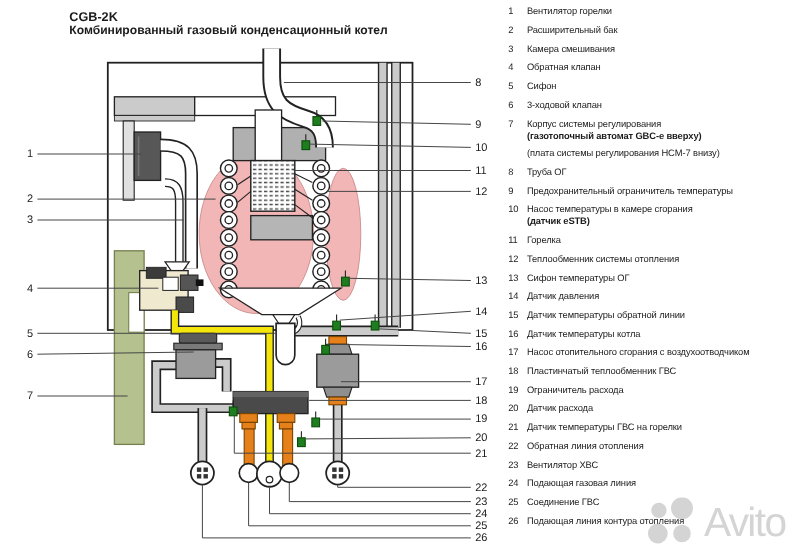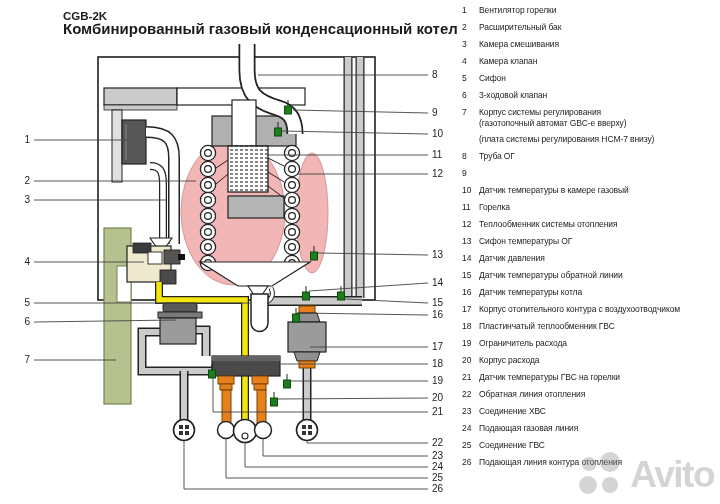--- a/index.html
+++ b/index.html
@@ -4,33 +4,33 @@
 <style>
   html,body{margin:0;padding:0;}
   body{
     width:720px;height:504px;position:relative;overflow:hidden;
     background:#ffffff;
     font-family:"Liberation Sans","DejaVu Sans",sans-serif;
     color:#1c1c1c;
   }
   .titleblock{position:absolute;left:63px;top:10px;}
   .title{font-size:11.5px;font-weight:bold;line-height:13px;}
-  .subtitle{font-size:15px;font-weight:bold;line-height:11px;}
+  .subtitle{font-size:11px;font-weight:bold;line-height:11px;}
   .diagram{position:absolute;left:0;top:0;}
   .legend{position:absolute;left:462px;top:5px;width:252px;}
   .legend-item{display:flex;margin-bottom:6.5px;font-size:8.5px;line-height:10.5px;letter-spacing:-0.1px;}
   .legend-item .num{width:17px;flex:none;}
   .legend-item .txt{flex:1;}
-  .legend-item .sub{display:block;}
+  .legend-item .sub{display:block;font-weight:bold;}
   .legend-item .sub2{margin-top:6px;}
   .watermark{
     position:absolute;right:6px;bottom:6px;display:flex;align-items:center;gap:7px;
     opacity:0.38;color:#8f8f8f;pointer-events:none;
   }
-  .wm-text{font-size:37px;font-weight:bold;letter-spacing:-1.5px;line-height:40px;}
+  .wm-text{font-size:37px;font-weight:normal;letter-spacing:-1.5px;line-height:40px;}
   svg text.callout{font-family:"Liberation Sans","DejaVu Sans",sans-serif;font-size:10px;fill:#1c1c1c;}
 </style>
 </head>
 <body>
 
 <div class="titleblock">
   <div class="title">CGB-2K</div>
   <div class="subtitle">Комбинированный газовый конденсационный котел</div>
 </div>
 
@@ -307,21 +307,21 @@
     <span class="num">3</span>
     <div class="txt">
       <span>Камера смешивания</span>
       
       
     </div>
   </div>
     <div class="legend-item">
     <span class="num">4</span>
     <div class="txt">
-      <span>Камера клапан</span>
+      <span>Обратная клапан</span>
       
       
     </div>
   </div>
     <div class="legend-item">
     <span class="num">5</span>
     <div class="txt">
       <span>Сифон</span>
       
       
@@ -347,27 +347,29 @@
     <span class="num">8</span>
     <div class="txt">
       <span>Труба ОГ</span>
       
       
     </div>
   </div>
     <div class="legend-item">
     <span class="num">9</span>
     <div class="txt">
+      <span>Предохранительный ограничитель температуры</span>
       
     </div>
   </div>
     <div class="legend-item">
     <span class="num">10</span>
     <div class="txt">
-      <span>Датчик температуры в камере газовый</span>
+      <span>Насос температуры в камере сгорания</span>
+      <span class="sub">(датчик eSTB)</span>
       
     </div>
   </div>
     <div class="legend-item">
     <span class="num">11</span>
     <div class="txt">
       <span>Горелка</span>
       
       
     </div>
@@ -408,21 +410,21 @@
     <span class="num">16</span>
     <div class="txt">
       <span>Датчик температуры котла</span>
       
       
     </div>
   </div>
     <div class="legend-item">
     <span class="num">17</span>
     <div class="txt">
-      <span>Корпус отопительного контура с воздухоотводчиком</span>
+      <span>Насос отопительного сгорания с воздухоотводчиком</span>
       
       
     </div>
   </div>
     <div class="legend-item">
     <span class="num">18</span>
     <div class="txt">
       <span>Пластинчатый теплообменник ГВС</span>
       
       
@@ -432,21 +434,21 @@
     <span class="num">19</span>
     <div class="txt">
       <span>Ограничитель расхода</span>
       
       
     </div>
   </div>
     <div class="legend-item">
     <span class="num">20</span>
     <div class="txt">
-      <span>Корпус расхода</span>
+      <span>Датчик расхода</span>
       
       
     </div>
   </div>
     <div class="legend-item">
     <span class="num">21</span>
     <div class="txt">
       <span>Датчик температуры ГВС на горелки</span>
       
       
@@ -456,21 +458,21 @@
     <span class="num">22</span>
     <div class="txt">
       <span>Обратная линия отопления</span>
       
       
     </div>
   </div>
     <div class="legend-item">
     <span class="num">23</span>
     <div class="txt">
-      <span>Соединение ХВС</span>
+      <span>Вентилятор ХВС</span>
       
       
     </div>
   </div>
     <div class="legend-item">
     <span class="num">24</span>
     <div class="txt">
       <span>Подающая газовая линия</span>
       
       

